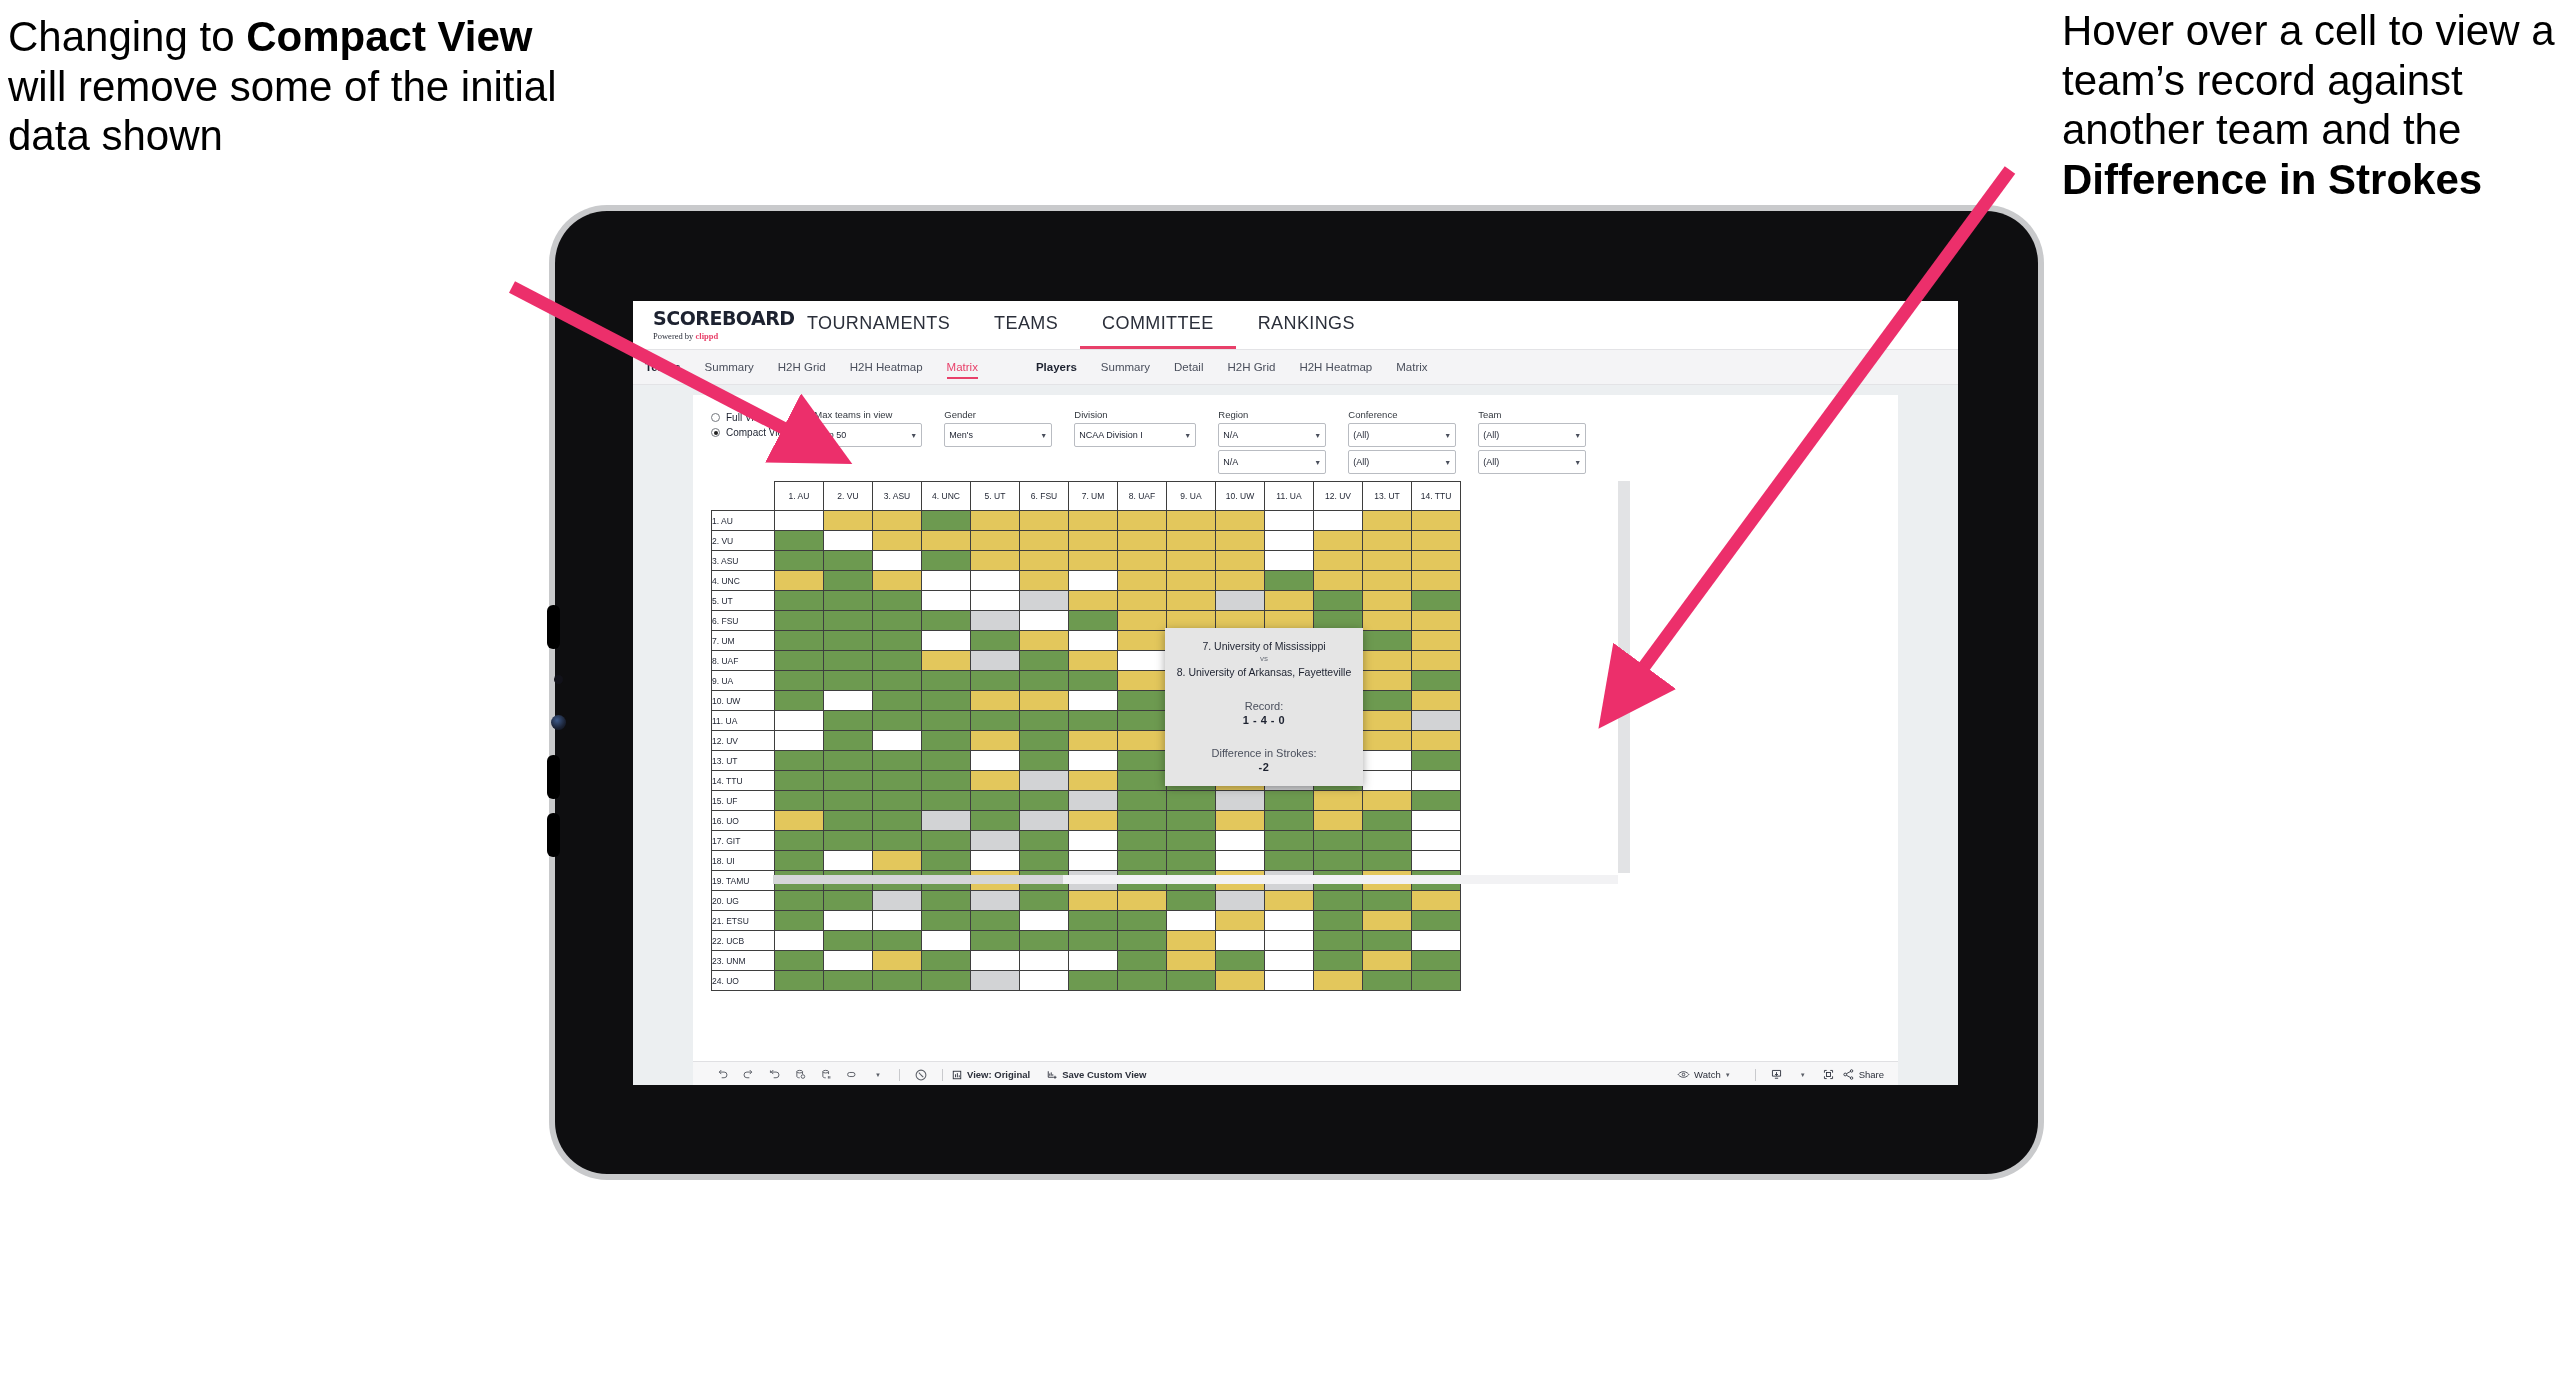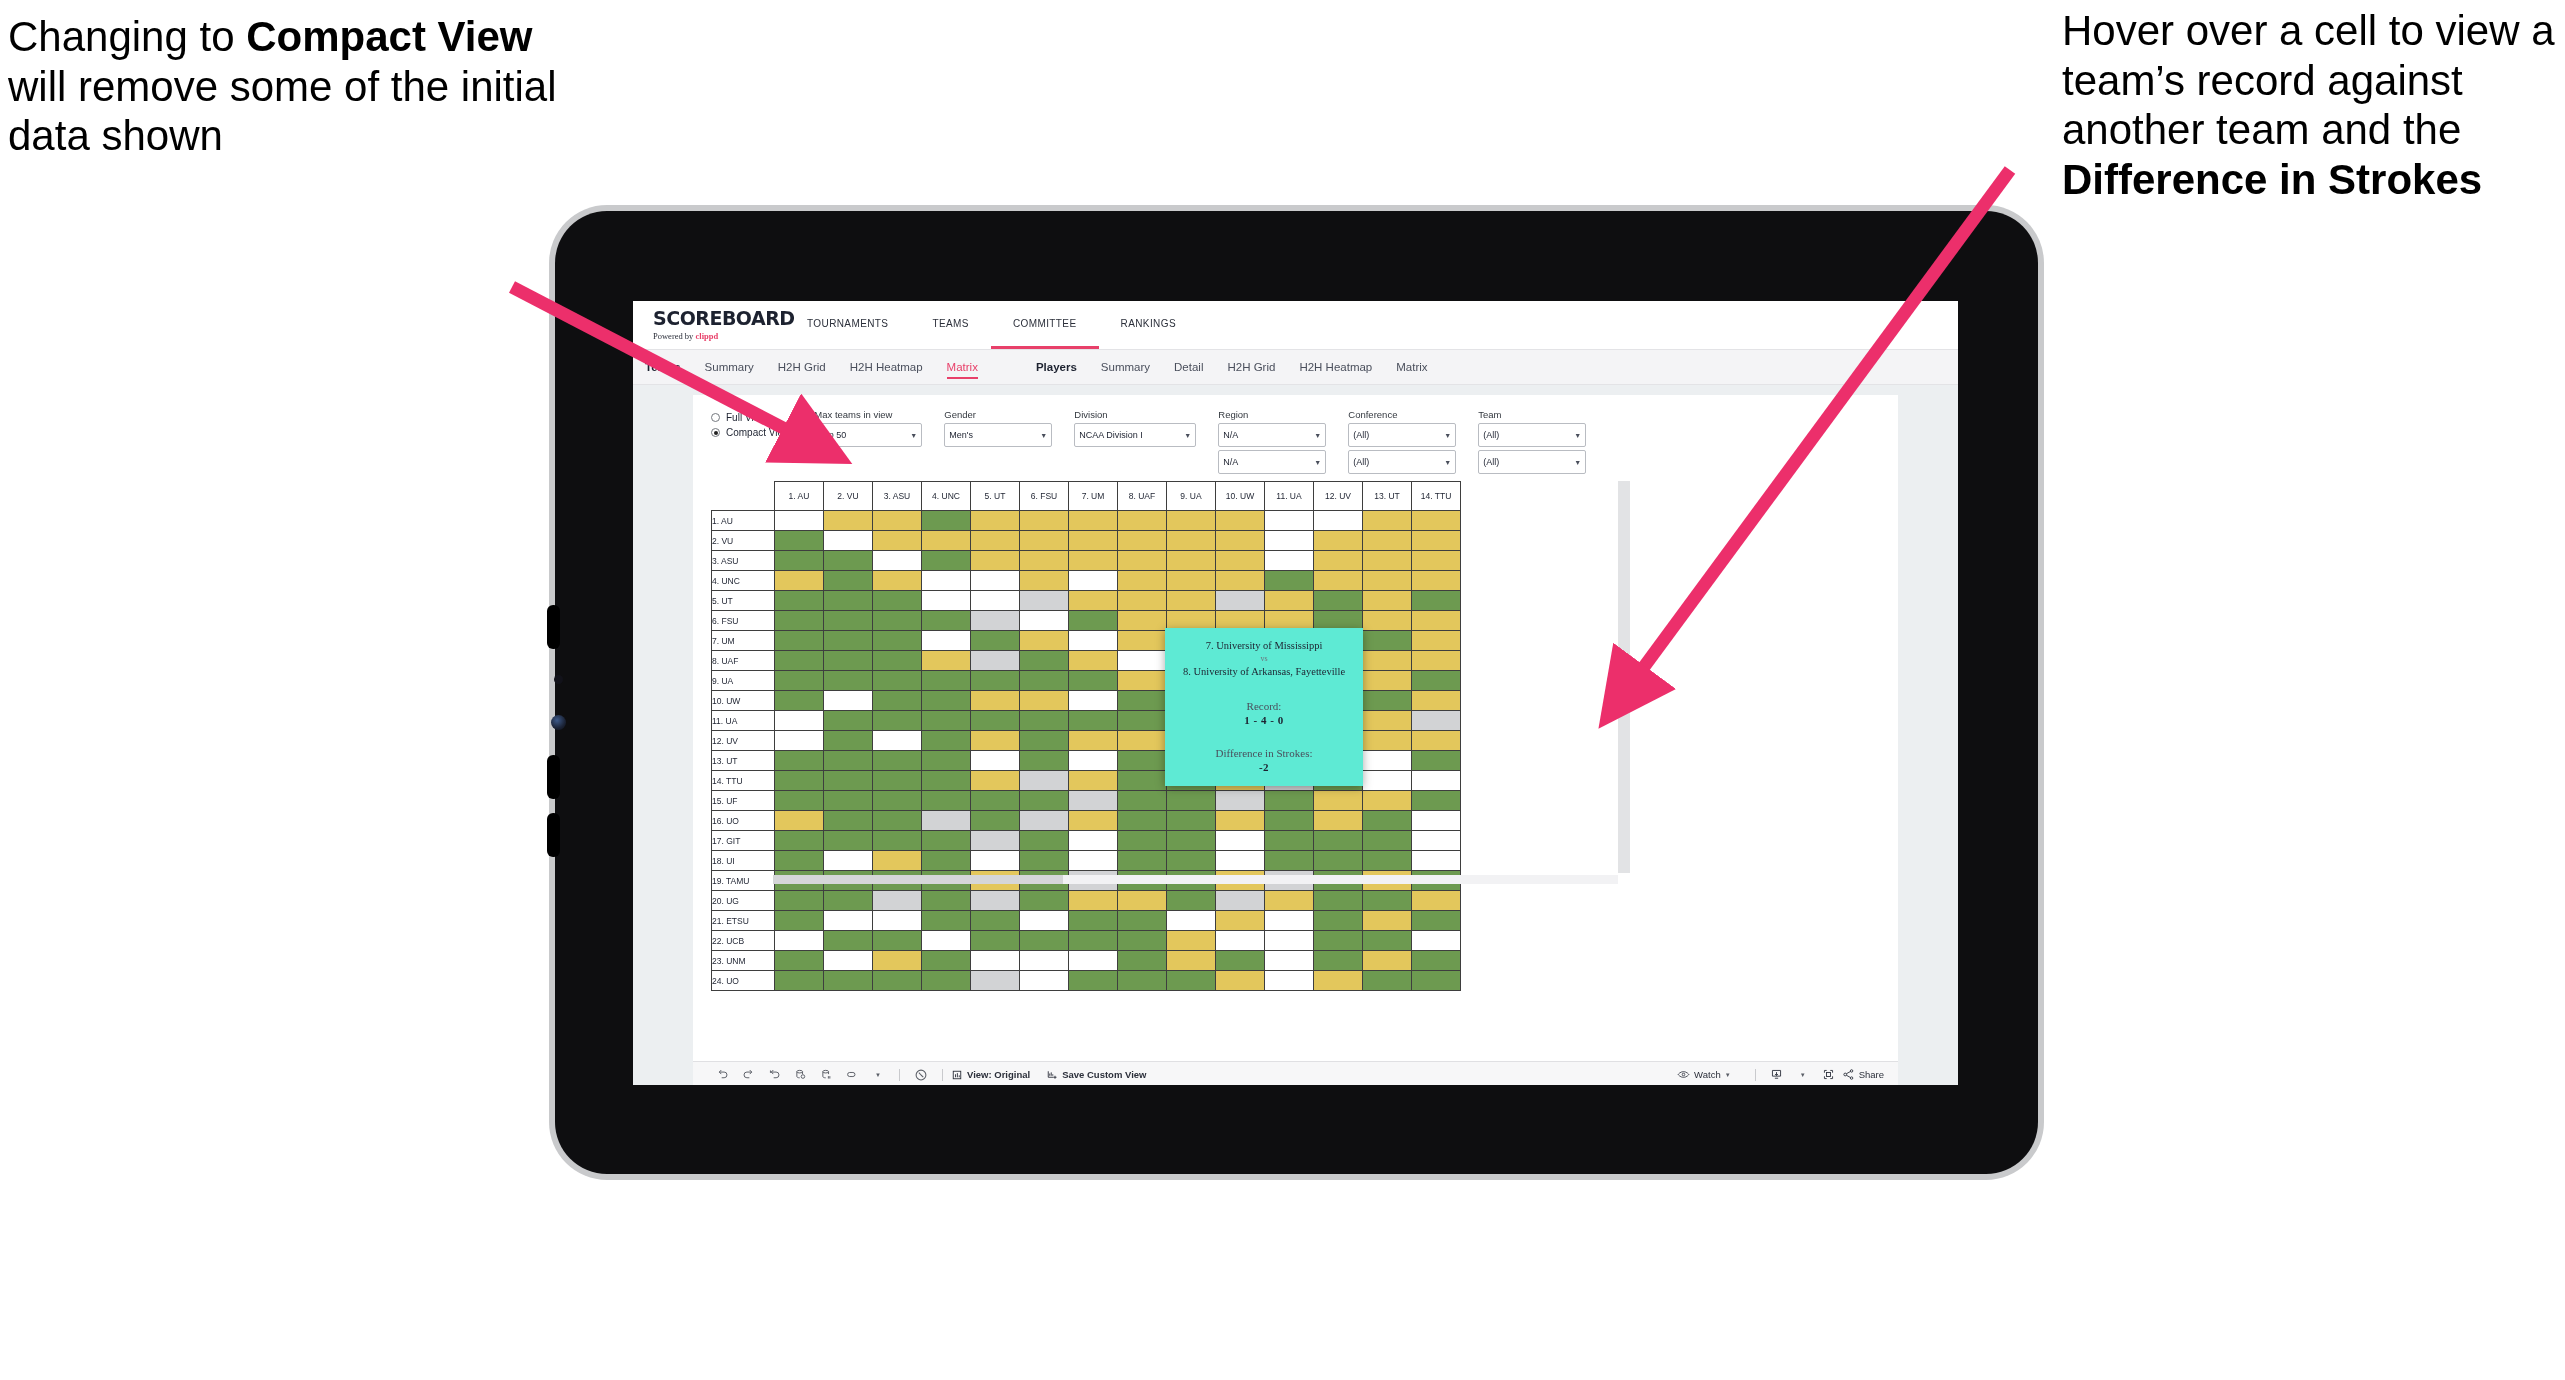--- a/index.html
+++ b/index.html
@@ -24,21 +24,21 @@
   .cam-lens{position:absolute;left:2px;width:15px;height:15px;border-radius:50%;
             background:radial-gradient(circle at 40% 35%,#3d5a8a 0%,#1b2336 60%,#0b0d14 100%);}
 
   
   .appbar{height:48px;background:#fff;border-bottom:1px solid #e3e3e6;display:flex;align-items:stretch;}
   .logo-wrap{width:152px;display:flex;flex-direction:column;justify-content:center;padding-left:20px;box-sizing:border-box;}
   .logo-main{font-family:"DejaVu Sans",sans-serif;font-weight:bold;font-size:19px;letter-spacing:-0.5px;color:#1d2230;line-height:1;}
   .logo-sub{font-size:8.5px;color:#2b2f3a;margin-top:3px;font-family:Liberation Serif, serif;}
   .logo-sub .brand{color:#e8406a;font-weight:bold;}
   .navtabs{display:flex;align-items:stretch;}
-  .navtab{display:flex;align-items:center;padding:0 22px;font-size:10px;color:#2b2f3a;letter-spacing:.4px;
+  .navtab{display:flex;align-items:center;padding:0 22px;font-size:18px;color:#2b2f3a;letter-spacing:.4px;
           border-bottom:3px solid transparent;box-sizing:border-box;cursor:pointer;}
   .navtab.active{border-bottom-color:#e8406a;}
 
   .subbar{height:34px;background:#f4f4f6;border-bottom:1px solid #e3e3e6;display:flex;align-items:center;}
   .subgroup{display:flex;align-items:center;height:100%;}
   .subgroup.g2{margin-left:34px;}
   .subtab{padding:0 12px;font-size:11.5px;color:#4a4f5c;cursor:pointer;position:relative;
           display:flex;align-items:center;height:100%;}
   .subtab.head{font-weight:bold;color:#1d2230;cursor:default;}
   .subtab.active{color:#e8406a;}
@@ -75,22 +75,22 @@
   td.c{height:19px;}
   .g{background:#6d9a50;}
   .y{background:#e3c75c;}
   .w{background:#ffffff;}
   .s{background:#d2d3d5;}
   .mx-scroll-track{position:absolute;left:80px;top:480px;width:845px;height:9px;background:#f2f2f4;}
   .mx-scroll-thumb{position:absolute;left:80px;top:480px;width:290px;height:9px;background:#d5d6d8;}
   .mx-right-shade{position:absolute;left:925px;top:86px;width:12px;height:392px;background:#e2e3e5;}
 
   
-  .tooltip{position:absolute;left:472px;top:233px;width:198px;background:#5eead4;
-           box-shadow:0 2px 9px rgba(0,0,0,.34);padding:11px 8px 13px 8px;box-sizing:border-box;text-align:center;font-family:Liberation Serif, serif;}
+  .tooltip{position:absolute;left:472px;top:233px;width:198px;background:#e5e5e5;
+           box-shadow:0 2px 9px rgba(0,0,0,.34);padding:11px 8px 13px 8px;box-sizing:border-box;text-align:center;}
   .tt-team{font-size:10.5px;color:#1d2230;line-height:1.35;}
   .tt-vs{font-size:8px;color:#6d727c;margin:1px 0 2px;}
   .tt-lbl{font-size:11px;color:#4a4f5c;margin-top:21px;}
   .tt-val{font-size:11px;font-weight:bold;color:#1d2230;margin-top:2px;letter-spacing:.5px;}
 
   
   .toolbar{position:absolute;left:0;bottom:0;width:1205px;height:26px;background:#f7f7f8;
            border-top:1px solid #e0e0e3;display:flex;align-items:center;padding-left:16px;box-sizing:border-box;}
   .tb-ic{width:26px;height:26px;display:flex;align-items:center;justify-content:center;color:#5b5f67;cursor:pointer;}
   .tb-sep{width:1px;height:12px;background:#c9cacd;margin:0 8px;}

